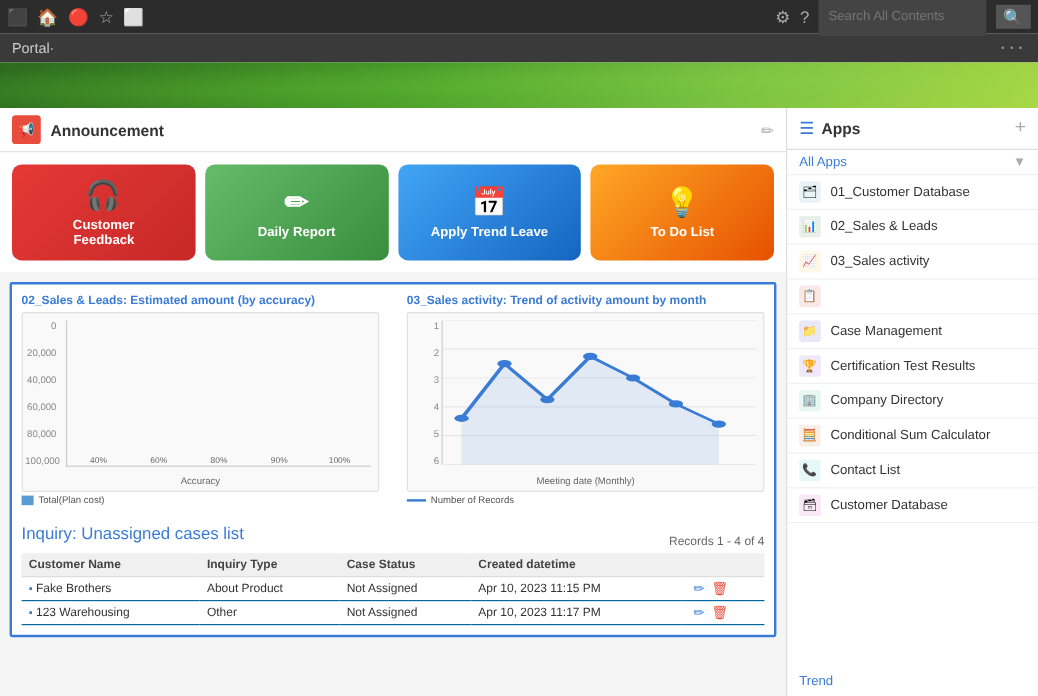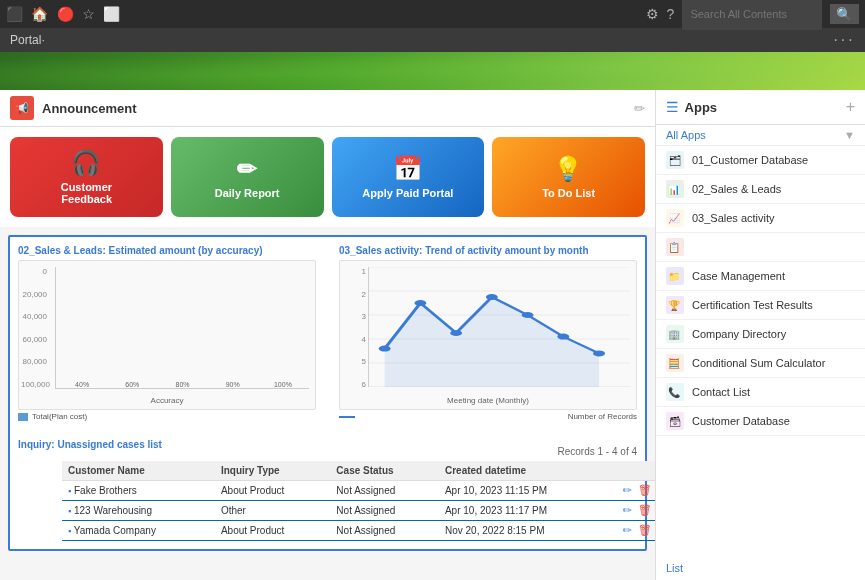--- a/index.html
+++ b/index.html
@@ -220,33 +220,33 @@
       bottom: 20px;
       display: flex;
       flex-direction: column-reverse;
       justify-content: space-between;
       font-size: 8px;
       color: #888;
       width: 24px;
       text-align: right;
     }
     .lc-x-title { text-align: center; font-size: 8px; color: #666; position: absolute; bottom: 4px; left: 0; right: 0; }
-    .lc-legend { display: flex; align-items: center; gap: 4px; font-size: 8px; color: #555; margin-top: 2px; justify-content: space-between; }
+    .lc-legend { display: flex; align-items: center; gap: 4px; font-size: 8px; color: #555; margin-top: 2px; }
     .lc-legend-line { width: 16px; height: 2px; background: #3a7bd5; }
 
     
     .inquiry-header {
       display: flex;
       align-items: center;
       justify-content: space-between;
       margin-bottom: 4px;
     }
-    .inquiry-title { font-size: 10px; color: #3a7bd5; font-weight: bold; }
+    .inquiry-title { font-size: 14px; color: #3a7bd5; font-weight: normal; }
     .inquiry-count { font-size: 10px; color: #666; margin-top: 15px; }
-    .inquiry-table { width: 100%; border-collapse: collapse; font-size: 10px; margin-left: 44px; }
+    .inquiry-table { width: 100%; border-collapse: collapse; font-size: 10px; }
     .inquiry-table th {
       background: #f0f0f0;
       padding: 4px 6px;
       text-align: left;
       border-bottom: 1px solid #ddd;
       color: #444;
       font-weight: bold;
     }
     .inquiry-table td {
       padding: 3px 6px;
@@ -356,21 +356,21 @@
       <div class="tile tile-red">
         <span class="tile-icon">🎧</span>
         <span style="text-align:right">Customer<br>Feedback</span>
       </div>
       <div class="tile tile-green">
         <span class="tile-icon">✏</span>
         <span>Daily Report</span>
       </div>
       <div class="tile tile-blue">
         <span class="tile-icon">📅</span>
-        <span style="text-align:center">Apply Paid Portal</span>
+        <span style="text-align:center">Apply Trend Leave</span>
       </div>
       <div class="tile tile-gold">
         <span class="tile-icon">💡</span>
         <span>To Do List</span>
       </div>
     </div>
 
     <div class="dashboard">
 
       <div class="charts-row">
@@ -499,33 +499,20 @@
       123 Warehousing
     </td>
     <td>Other</td>
     <td>Not Assigned</td>
     <td>Apr 10, 2023 11:17 PM</td>
     <td>
       <span class="action-btn">✏</span>
       <span class="action-btn del">🗑</span>
     </td>
   </tr>
-            <tr>
-    <td>
-      <span class="row-icon">▪</span>
-      Yamada Company
-    </td>
-    <td>About Product</td>
-    <td>Not Assigned</td>
-    <td>Nov 20, 2022 8:15 PM</td>
-    <td>
-      <span class="action-btn">✏</span>
-      <span class="action-btn del">🗑</span>
-    </td>
-  </tr>
           </tbody>
       </table>
 
     </div>
   </div>
 
   <div class="right-panel">
 
     <div class="apps-header">
       <span class="apps-icon">☰</span>
@@ -573,16 +560,16 @@
         <div class="app-item">
     <div class="app-item-icon" style="background:#e8f8f8">📞</div>
     <span class="app-item-name">Contact List</span>
   </div>
         <div class="app-item">
     <div class="app-item-icon" style="background:#f8e8f8">🗃</div>
     <span class="app-item-name">Customer Database</span>
   </div>
       </div>
 
-    <div class="apps-more">List</div>
+    <div class="apps-more">Trend</div>
   </div>
 
 </div>
 
 </body></html>

